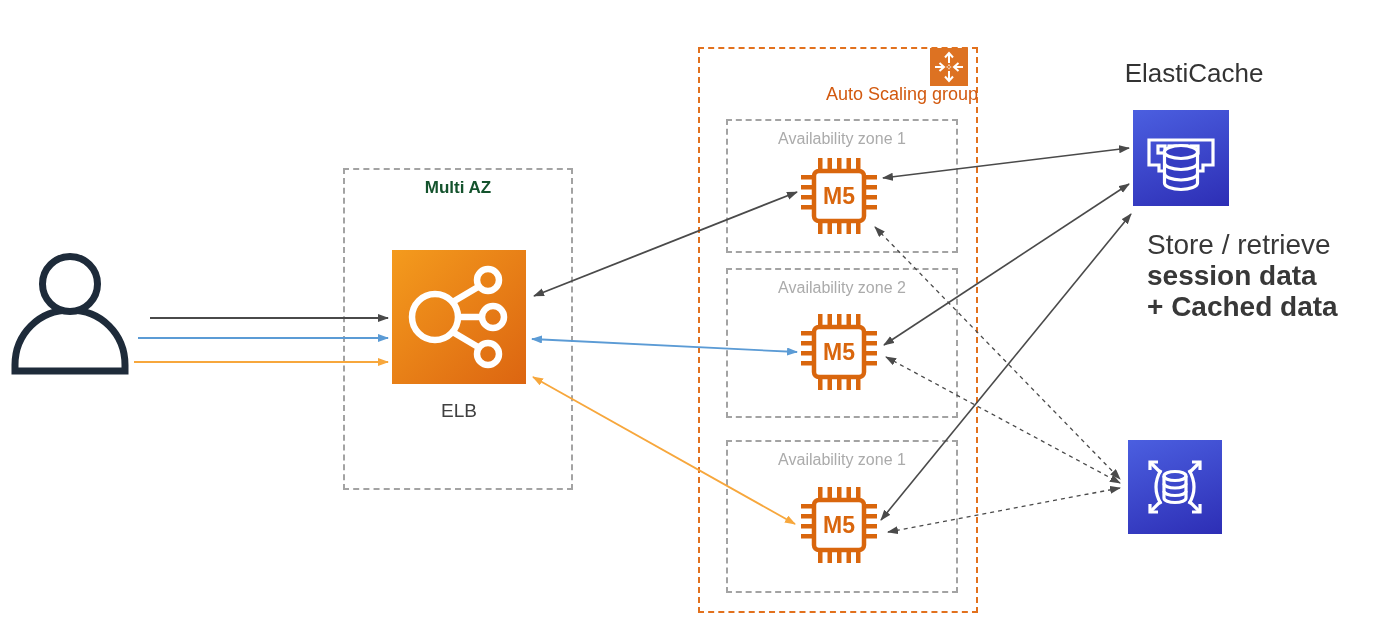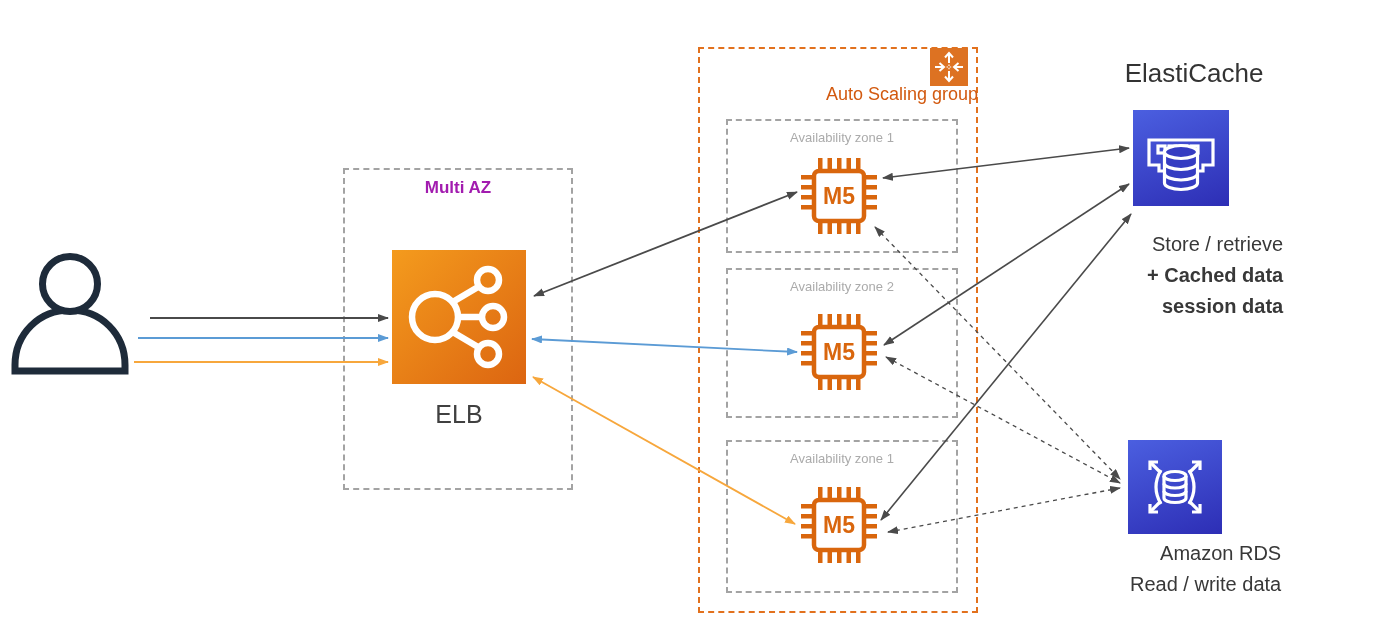--- a/index.html
+++ b/index.html
@@ -2,26 +2,26 @@
 <html><head>
 <meta charset="utf-8">
 <style>
   html,body{margin:0;padding:0;background:#ffffff;}
   #canvas{position:relative;width:1382px;height:622px;background:#fff;overflow:hidden;
           font-family:"Liberation Sans", sans-serif;}
   .abs{position:absolute;}
   .box{position:absolute;border:2px dashed #A3A3A3;background:transparent;box-sizing:border-box;}
   .box.orange{border-color:#E2711D;}
   .lbl{position:absolute;text-align:center;}
-  .multi-az-lbl{width:100%;top:8px;left:0;font-size:17px;font-weight:bold;color:#a21caf;}
-  .zone-lbl{width:100%;top:9px;left:0;font-size:13px;color:#ABABAB;}
+  .multi-az-lbl{width:100%;top:8px;left:0;font-size:17px;font-weight:bold;color:#14532d;}
+  .zone-lbl{width:100%;top:9px;left:0;font-size:16px;color:#ABABAB;}
   .as-lbl{font-size:18px;color:#D2590F;text-align:right;}
-  .elb-lbl{font-size:25px;color:#404040;text-align:center;}
+  .elb-lbl{font-size:19px;color:#404040;text-align:center;}
   .ec-title{font-size:26px;color:#333333;text-align:center;}
-  .caption{position:absolute;font-size:20px;line-height:31px;color:#383838;white-space:nowrap;text-align:right;}
+  .caption{position:absolute;font-size:28px;line-height:31px;color:#383838;white-space:nowrap;}
   .caption .b{font-weight:bold;}
   .icon-sq{position:absolute;}
   .elb-sq{background:linear-gradient(135deg,#F49B1D 0%,#DC6511 100%);}
   .blue-sq{background:linear-gradient(160deg,#4B5FE0 0%,#2D2EB5 100%);}
   .as-sq{background:#DD7222;}
   svg{display:block;}
   #arrows{position:absolute;left:0;top:0;pointer-events:none;}
 </style>
 </head>
 <body>
@@ -176,22 +176,22 @@
       <g stroke="#ffffff" stroke-width="3.2">
         <path d="M31.5,42 V73 A16.5,6.5 0 0 0 64.5,73 V42 Z" fill="#353CC2"></path>
         <ellipse cx="48" cy="42" rx="16.5" ry="6.5" fill="#353CC2"></ellipse>
         <path d="M31.5,53 A16.5,6.5 0 0 0 64.5,53" fill="none"></path>
         <path d="M31.5,63.5 A16.5,6.5 0 0 0 64.5,63.5" fill="none"></path>
       </g>
     </svg>
   </div>
   <div class="caption" style="left:1147px;top:229px">
     <div>Store / retrieve</div>
+    <div class="b">session data</div>
     <div class="b">+ Cached data</div>
-    <div class="b">session data</div>
   </div>
 
   <div class="icon-sq blue-sq" style="left:1128px;top:440px;width:94px;height:94px">
     <svg width="94" height="94" viewBox="0 0 94 94">
       <g fill="none" stroke="#ffffff" stroke-width="3.2">
         <line x1="33" y1="33" x2="22" y2="22"></line>
           <polyline points="22,30 22,22 30,22"></polyline>
         <line x1="61" y1="33" x2="72" y2="22"></line>
           <polyline points="64,22 72,22 72,30"></polyline>
         <line x1="33" y1="61" x2="22" y2="72"></line>
@@ -200,24 +200,20 @@
           <polyline points="64,72 72,72 72,64"></polyline>
         <path d="M33,30 Q23,47 33,64"></path>
         <path d="M61,30 Q71,47 61,64"></path>
         <ellipse cx="47" cy="36" rx="11" ry="4.5"></ellipse>
         <path d="M36,36 V58 A11,4.5 0 0 0 58,58 V36"></path>
         <path d="M36,43.5 A11,4.5 0 0 0 58,43.5"></path>
         <path d="M36,51 A11,4.5 0 0 0 58,51"></path>
       </g>
     </svg>
   </div>
-  <div class="caption" style="left:1130px;top:538px">
-    <div>Amazon RDS</div>
-    <div>Read / write data</div>
-  </div>
 
   <svg id="arrows" width="1382" height="622" viewBox="0 0 1382 622">
     <defs>
       <marker id="m-dark" markerWidth="12" markerHeight="9" refX="10" refY="4" orient="auto-start-reverse" markerUnits="userSpaceOnUse">
         <path d="M0,0 L11,4 L0,8 Z" fill="#4A4A4A"></path>
       </marker>
       <marker id="m-blue" markerWidth="12" markerHeight="9" refX="10" refY="4" orient="auto-start-reverse" markerUnits="userSpaceOnUse">
         <path d="M0,0 L11,4 L0,8 Z" fill="#5B9BD5"></path>
       </marker>
       <marker id="m-orange" markerWidth="12" markerHeight="9" refX="10" refY="4" orient="auto-start-reverse" markerUnits="userSpaceOnUse">

